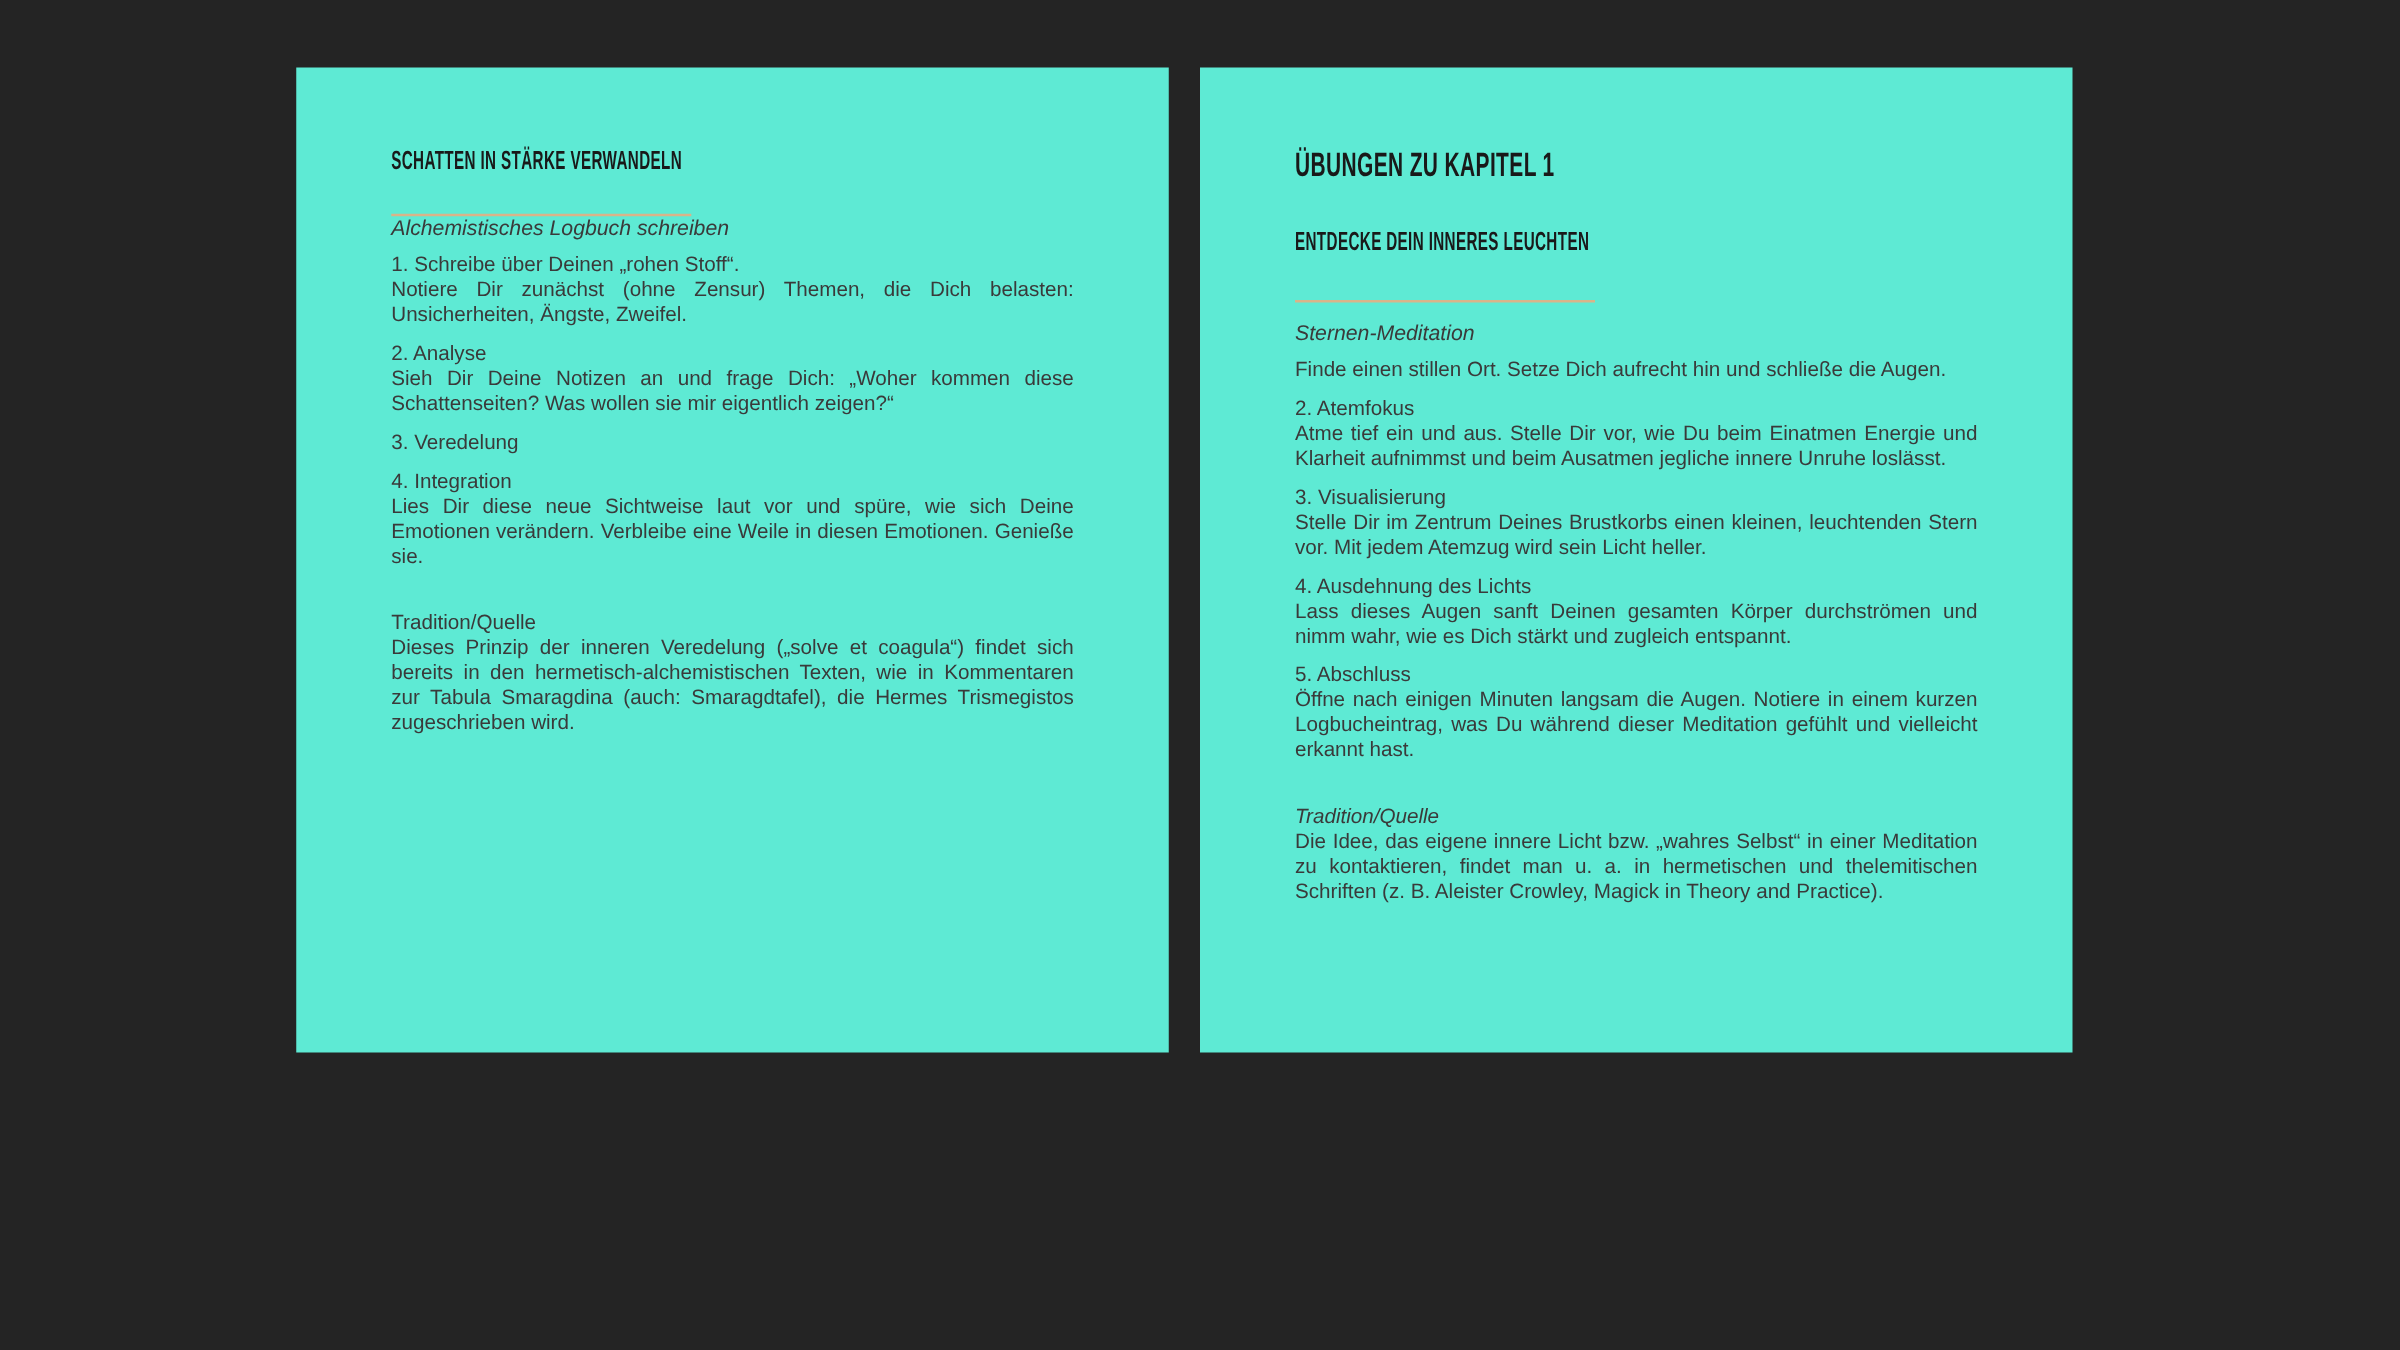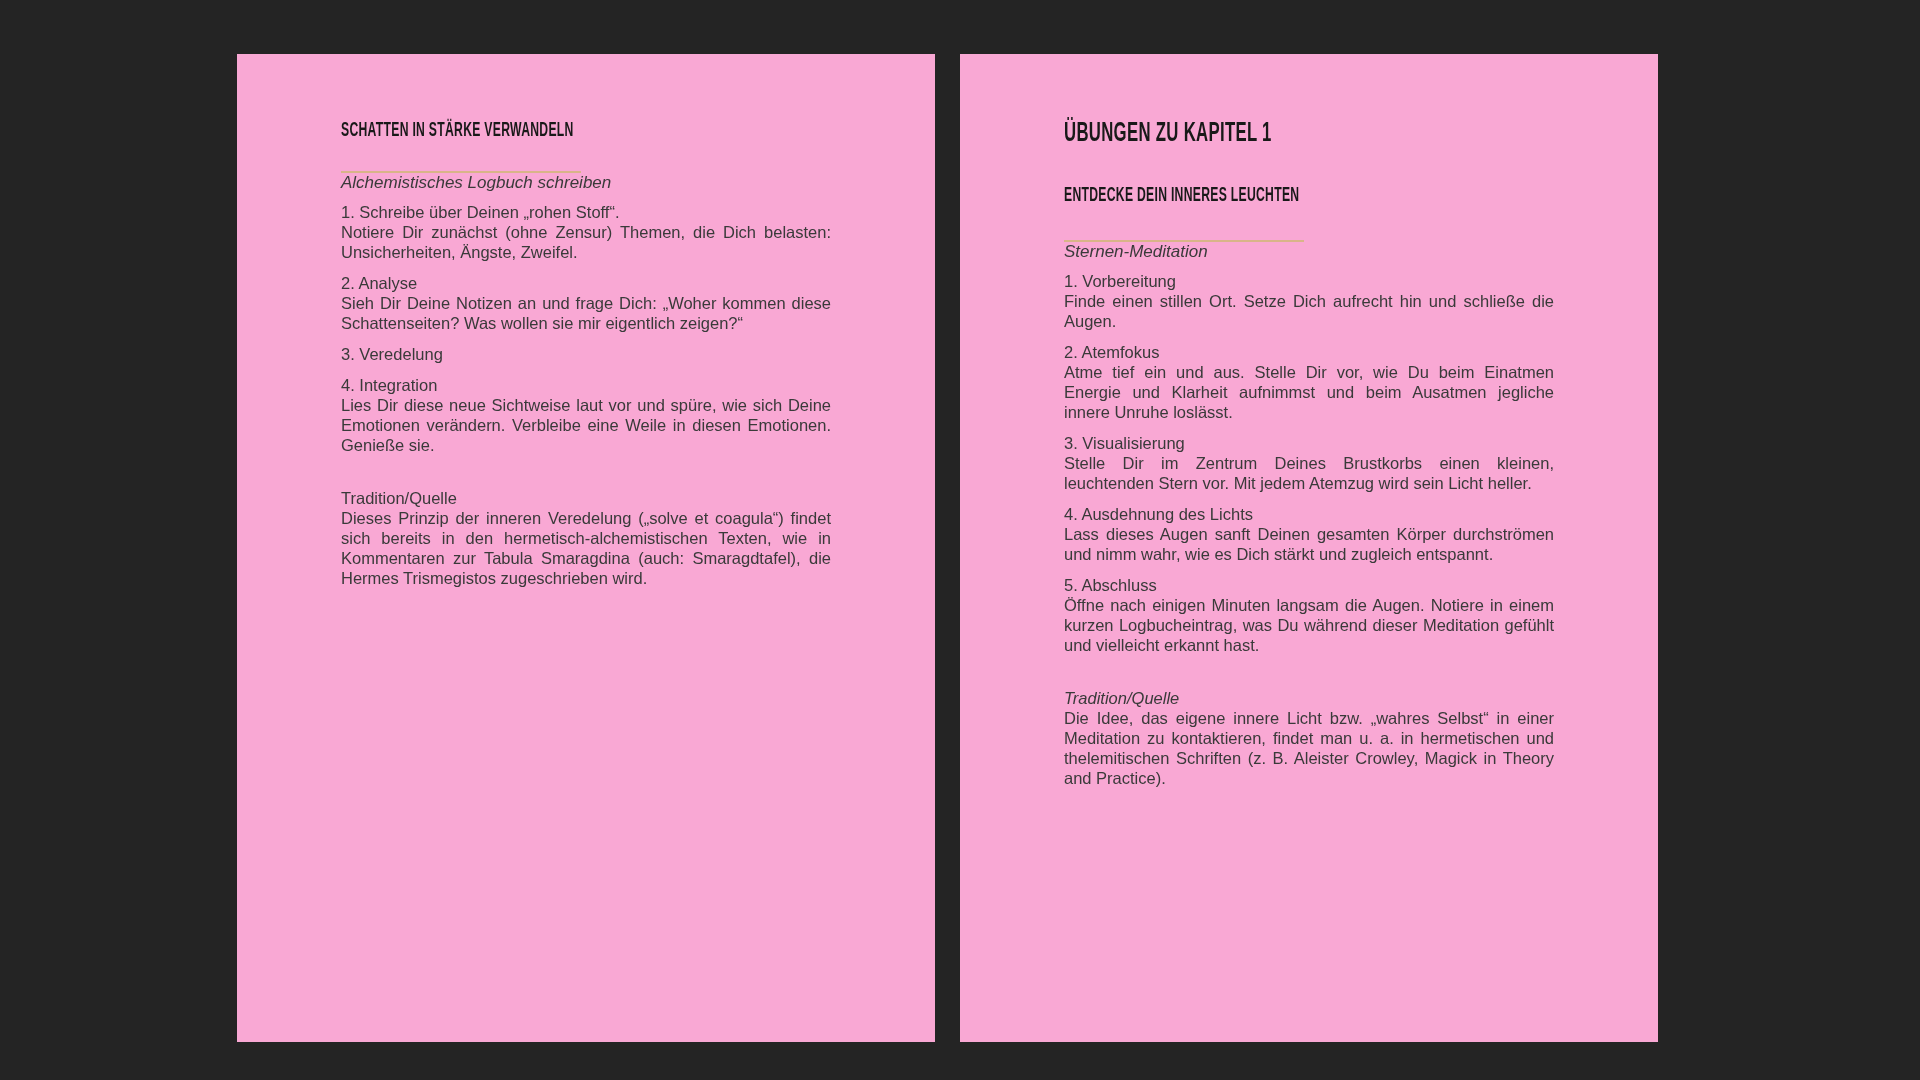--- a/index.html
+++ b/index.html
@@ -6,23 +6,23 @@
   html, body { width: 1920px; height: 1080px; overflow: hidden; }
   body {
     background: #242424;
     font-family: "Liberation Sans", "DejaVu Sans", sans-serif;
     position: relative;
   }
   .page {
     position: absolute;
     top: 54px;
     width: 698px;
-    height: 988px;
-    background: #f9a8d4;
-    padding: 0 104px;
+    height: 788px;
+    background: #5eead4;
+    padding: 0 76px;
   }
   .page--left  { left: 237px; }
   .page--right { left: 960px; }
 
   .h-condensed {
     display: inline-block;
     font-weight: 700;
     color: #191919;
     letter-spacing: 0.5px;
     white-space: nowrap;
@@ -50,21 +50,21 @@
   .page--left  .divider { margin-top: 30px; }
   .page--right .divider { margin-top: 34px; }
 
   .lead {
     font-style: italic;
     font-size: 17px;
     line-height: 20px;
     color: #3a3a3a;
   }
   .page--left  .lead { }
-  .page--right .lead { }
+  .page--right .lead { margin-top: 15px; }
 
   .sections { display: block; }
   .section { margin-top: 11px; }
   .sections .section:first-child { margin-top: 9px; }
   .section--tradition { margin-top: 33px; }
 
   .section-title {
     font-size: 16.5px;
     line-height: 20px;
     color: #3a3a3a;
@@ -117,21 +117,20 @@
       <span class="h-condensed h-large mt-heading">ÜBUNGEN ZU KAPITEL 1</span>
     </div>
     <div>
       <span class="h-condensed h-small mt-subheading">ENTDECKE DEIN INNERES LEUCHTEN</span>
     </div>
     <hr class="divider">
     <div class="lead">Sternen-Meditation</div>
 
     <div class="sections">
       <div class="section">
-        <div class="section-title">1. Vorbereitung</div>
         <div class="section-body">Finde einen stillen Ort. Setze Dich aufrecht hin und schließe die Augen.</div>
       </div>
       <div class="section">
         <div class="section-title">2. Atemfokus</div>
         <div class="section-body">Atme tief ein und aus. Stelle Dir vor, wie Du beim Einatmen Energie und Klarheit aufnimmst und beim Ausatmen jegliche innere Unruhe loslässt.</div>
       </div>
       <div class="section">
         <div class="section-title">3. Visualisierung</div>
         <div class="section-body">Stelle Dir im Zentrum Deines Brustkorbs einen kleinen, leuchtenden Stern vor. Mit jedem Atemzug wird sein Licht heller.</div>
       </div>

